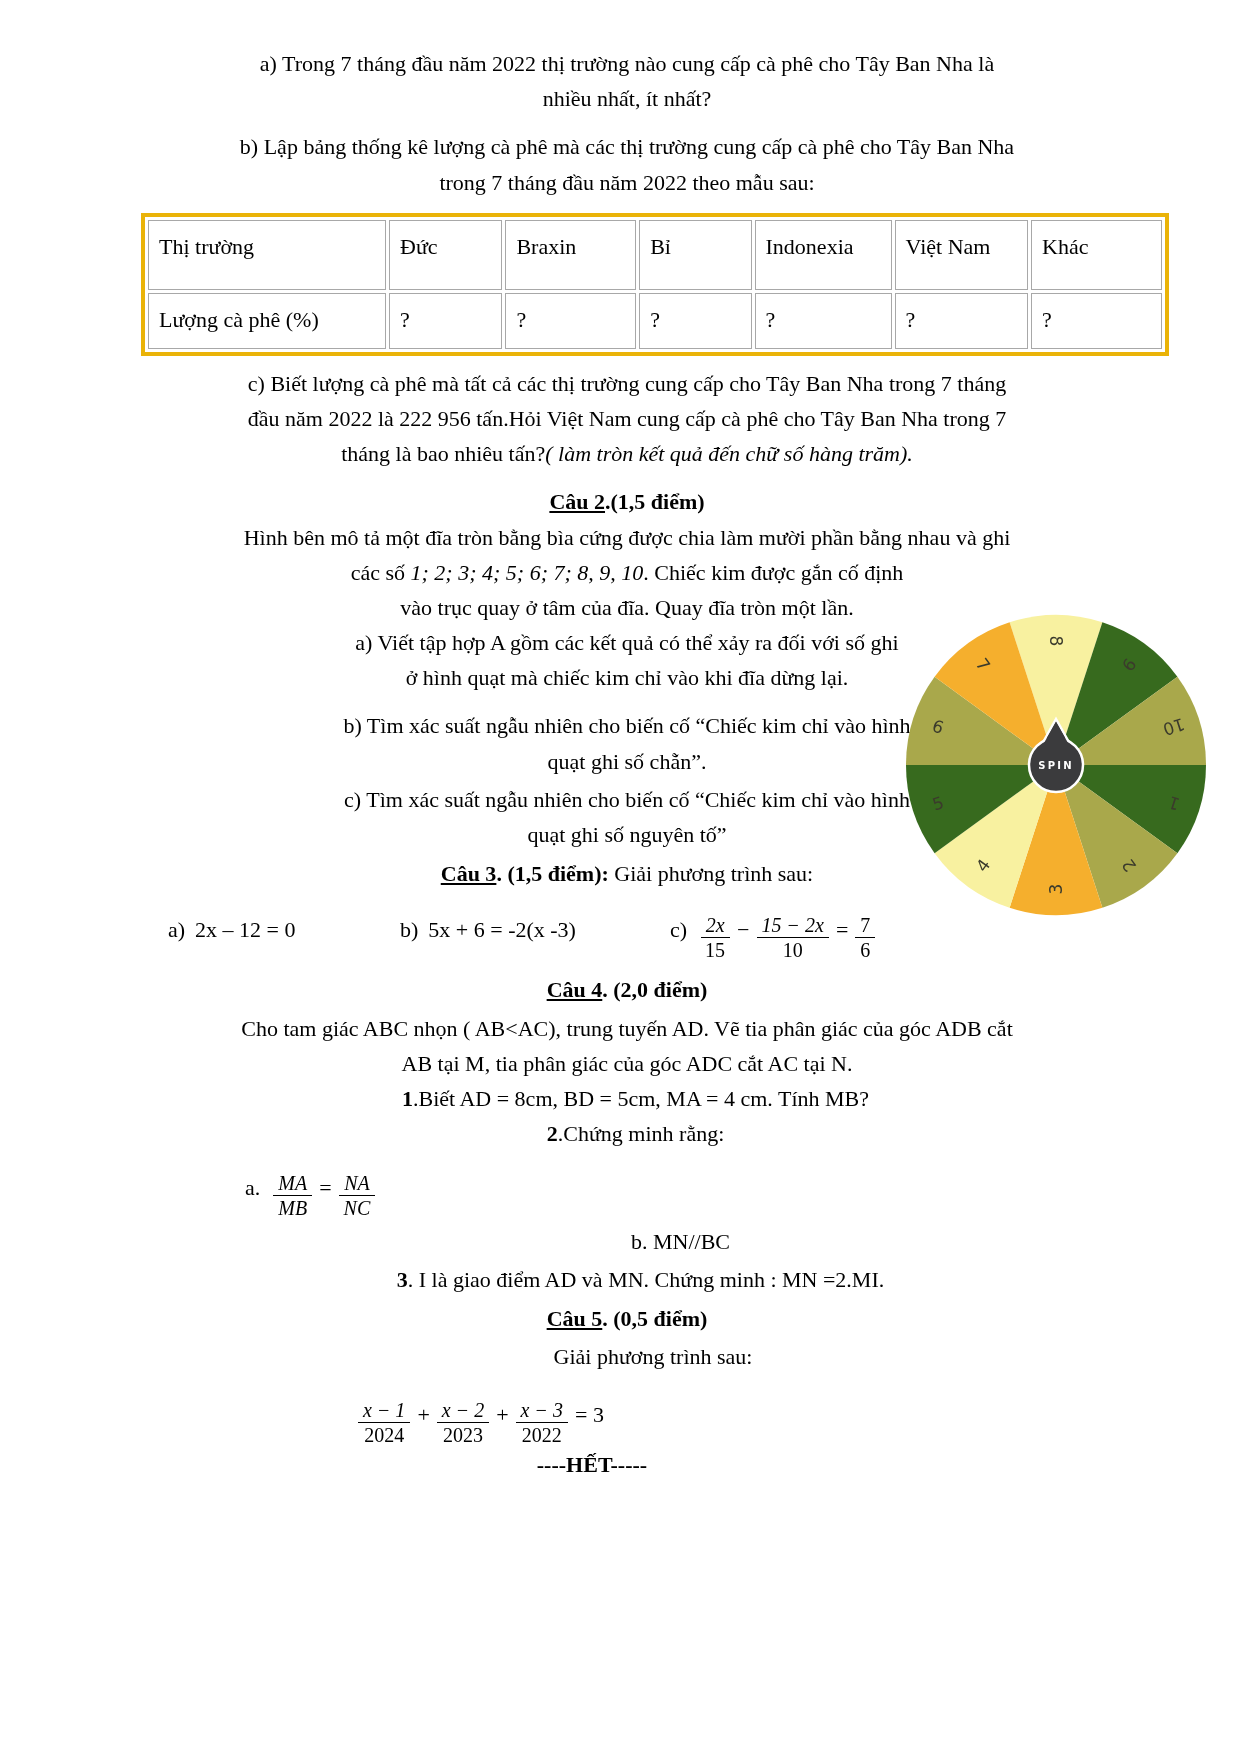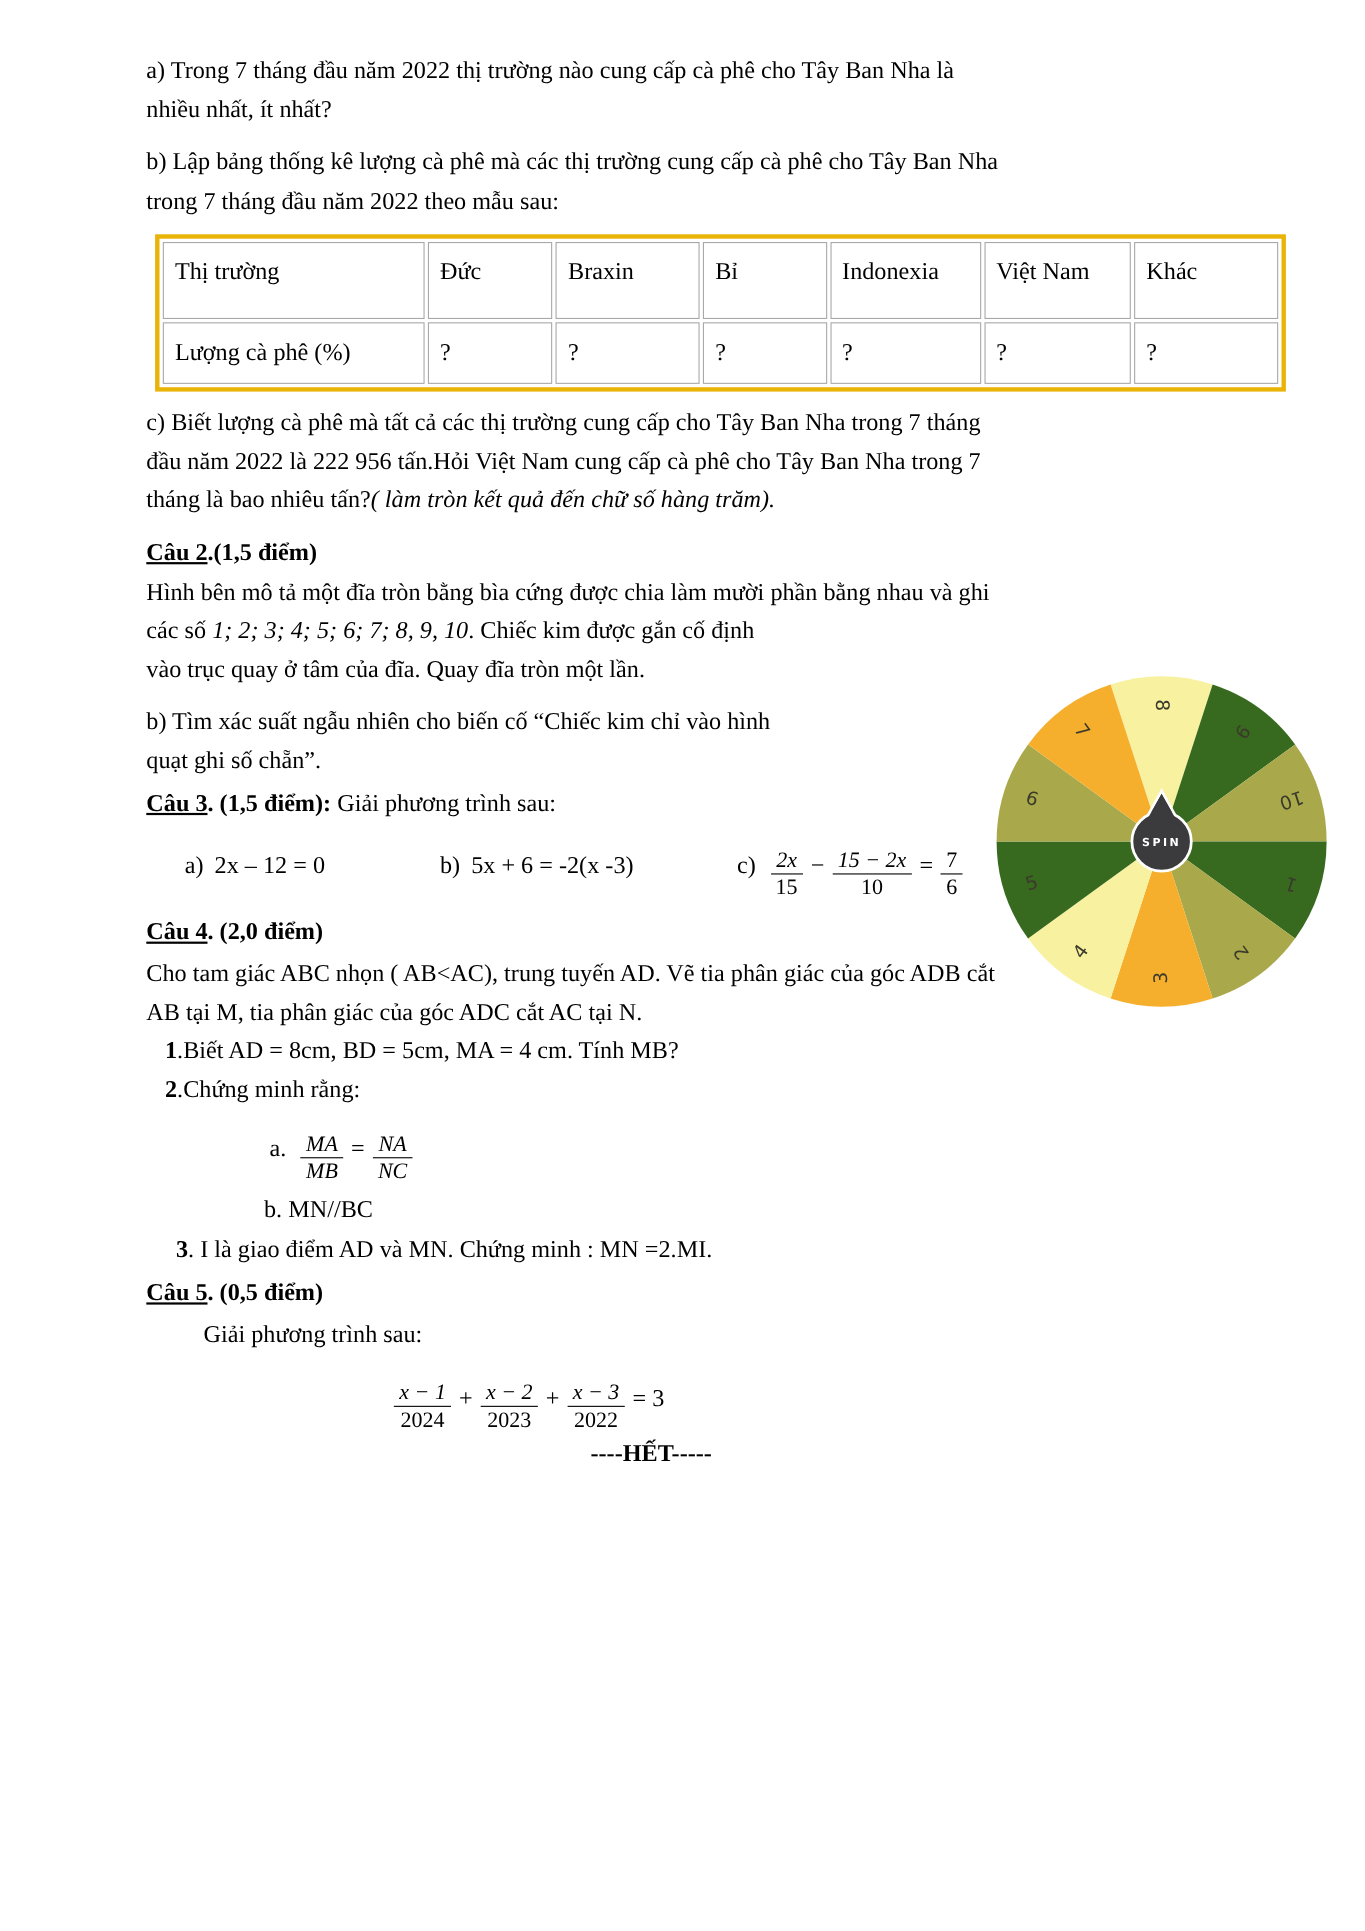--- a/index.html
+++ b/index.html
@@ -3,21 +3,21 @@
 <meta charset="utf-8">
 <style>
   html,body{margin:0;padding:0;}
   body{
     width:1241px;height:1755px;box-sizing:border-box;
     background:#ffffff;color:#000000;overflow:hidden;
     padding:46px 120px 0 133px;
     font-family:"Liberation Serif", serif;
     font-size:22px;line-height:1.6;
   }
-  p{margin:0 0 13px 0;}
+  p{margin:0 0 13px 0;text-align:center;}
   .pre{white-space:pre-line;}
   .it{font-style:italic;}
   .bold{font-weight:bold;}
   .heading{font-weight:bold;margin:4px 0 3px 0;font-family:Liberation Serif, serif;}
   .heading .title{text-decoration:underline;}
   
   table.stat{
     border-collapse:separate;border-spacing:3px;
     width:1028px;margin:2px 0 10px 8px;
     border:4px solid #eab308;background:#ffffff;
@@ -101,22 +101,26 @@
 
   <p class="pre"><span>c) Biết lượng cà phê mà tất cả các thị trường cung cấp cho Tây Ban Nha trong 7 tháng
 đầu năm 2022 là 222 956 tấn.Hỏi Việt Nam  cung cấp cà phê cho Tây Ban Nha trong 7
 tháng là bao nhiêu tấn?</span><span class="it">( làm tròn kết quả đến chữ số hàng trăm).</span></p>
 
   <section class="cau2">
     <p class="heading"><span class="title">Câu 2</span><span>.(1,5 điểm)</span></p>
     <p class="pre"><span>Hình bên mô tả một đĩa tròn bằng bìa cứng được chia làm mười phần bằng nhau và ghi
 các số </span><span class="it">1; 2; 3; 4; 5; 6; 7; 8, 9, 10</span><span>. Chiếc kim được gắn cố định
 vào trục quay ở tâm của đĩa. Quay đĩa tròn một lần.</span></p>
+    <p class="pre">a) Viết tập hợp A gồm các kết quả có thể xảy ra đối với số ghi
+ở hình quạt mà chiếc kim chỉ vào khi đĩa dừng lại.</p>
     <p class="pre gap">b) Tìm xác suất ngẫu nhiên cho biến cố “Chiếc kim chỉ vào hình
 quạt ghi số chẵn”.</p>
+    <p class="pre gap2">c) Tìm xác suất ngẫu nhiên cho biến cố “Chiếc kim chỉ vào hình
+quạt ghi số nguyên tố”</p>
 
     <div class="wheel">
       <svg width="310" height="310" viewBox="0 0 310 310">
         <g>
             <path d="M155,155 L108.6,12.3 A150,150 0 0 1 201.4,12.3 Z" fill="#F8F1A0"></path>
             <text x="155.0" y="31.0" text-anchor="middle" dominant-baseline="central" transform="rotate(90 155.0 31.0)" class="wheel-num">8</text>
             <path d="M155,155 L201.4,12.3 A150,150 0 0 1 276.4,66.8 Z" fill="#376A1E"></path>
             <text x="227.9" y="54.7" text-anchor="middle" dominant-baseline="central" transform="rotate(126 227.9 54.7)" class="wheel-num">9</text>
             <path d="M155,155 L276.4,66.8 A150,150 0 0 1 305.0,155.0 Z" fill="#A9A84B"></path>
             <text x="272.9" y="116.7" text-anchor="middle" dominant-baseline="central" transform="rotate(162 272.9 116.7)" class="wheel-num">10</text>

